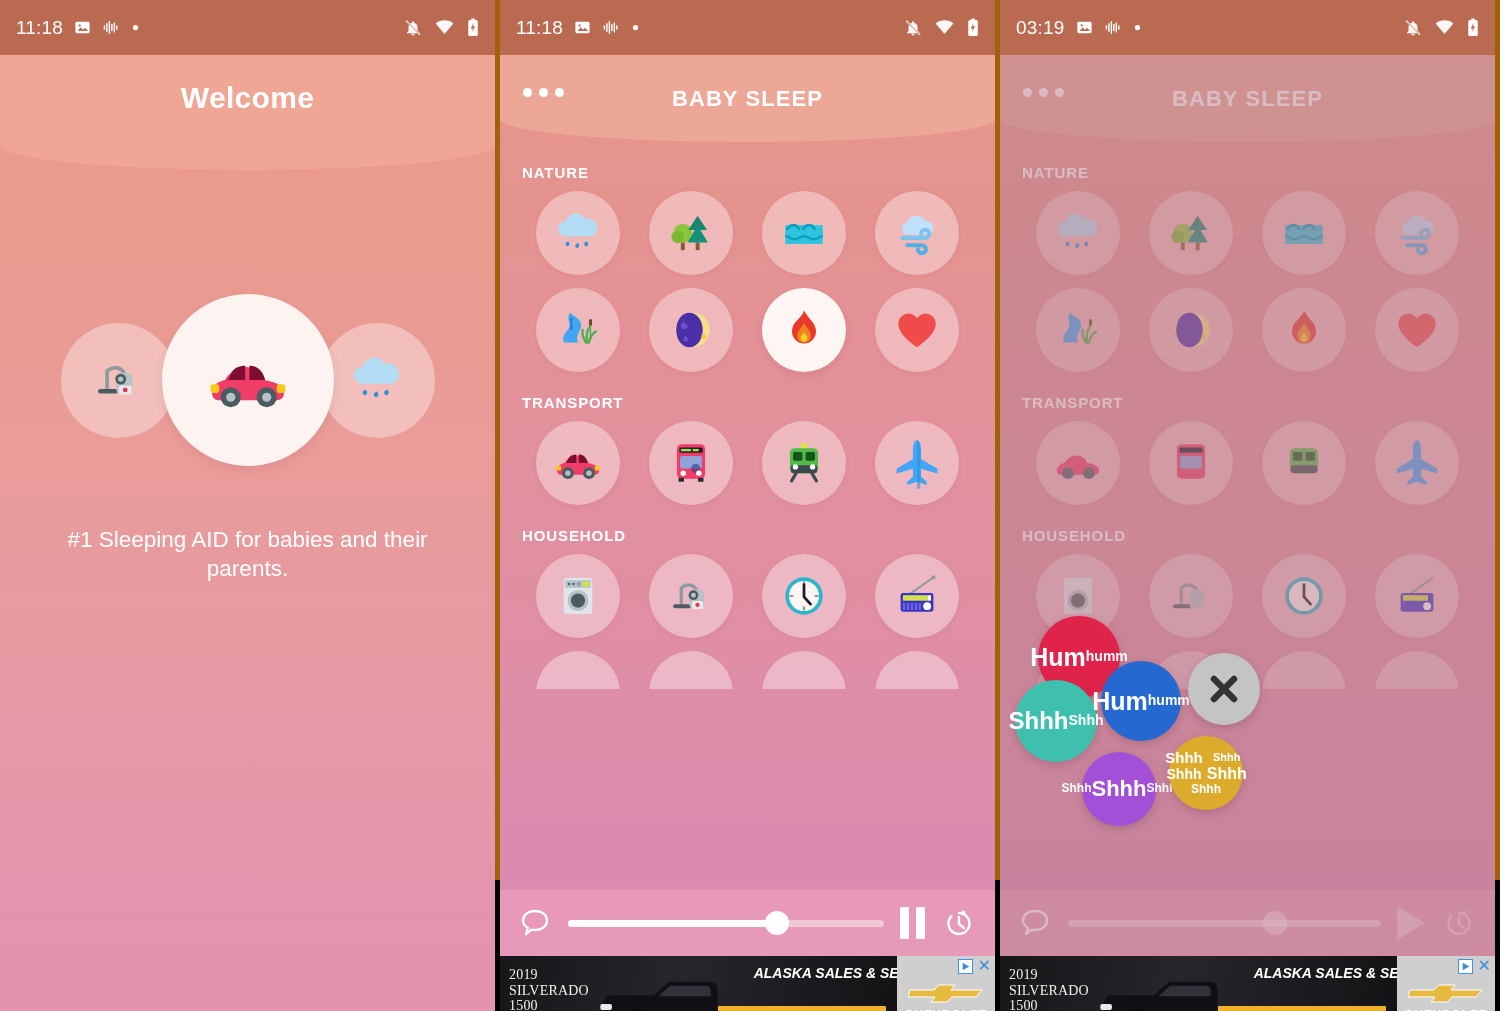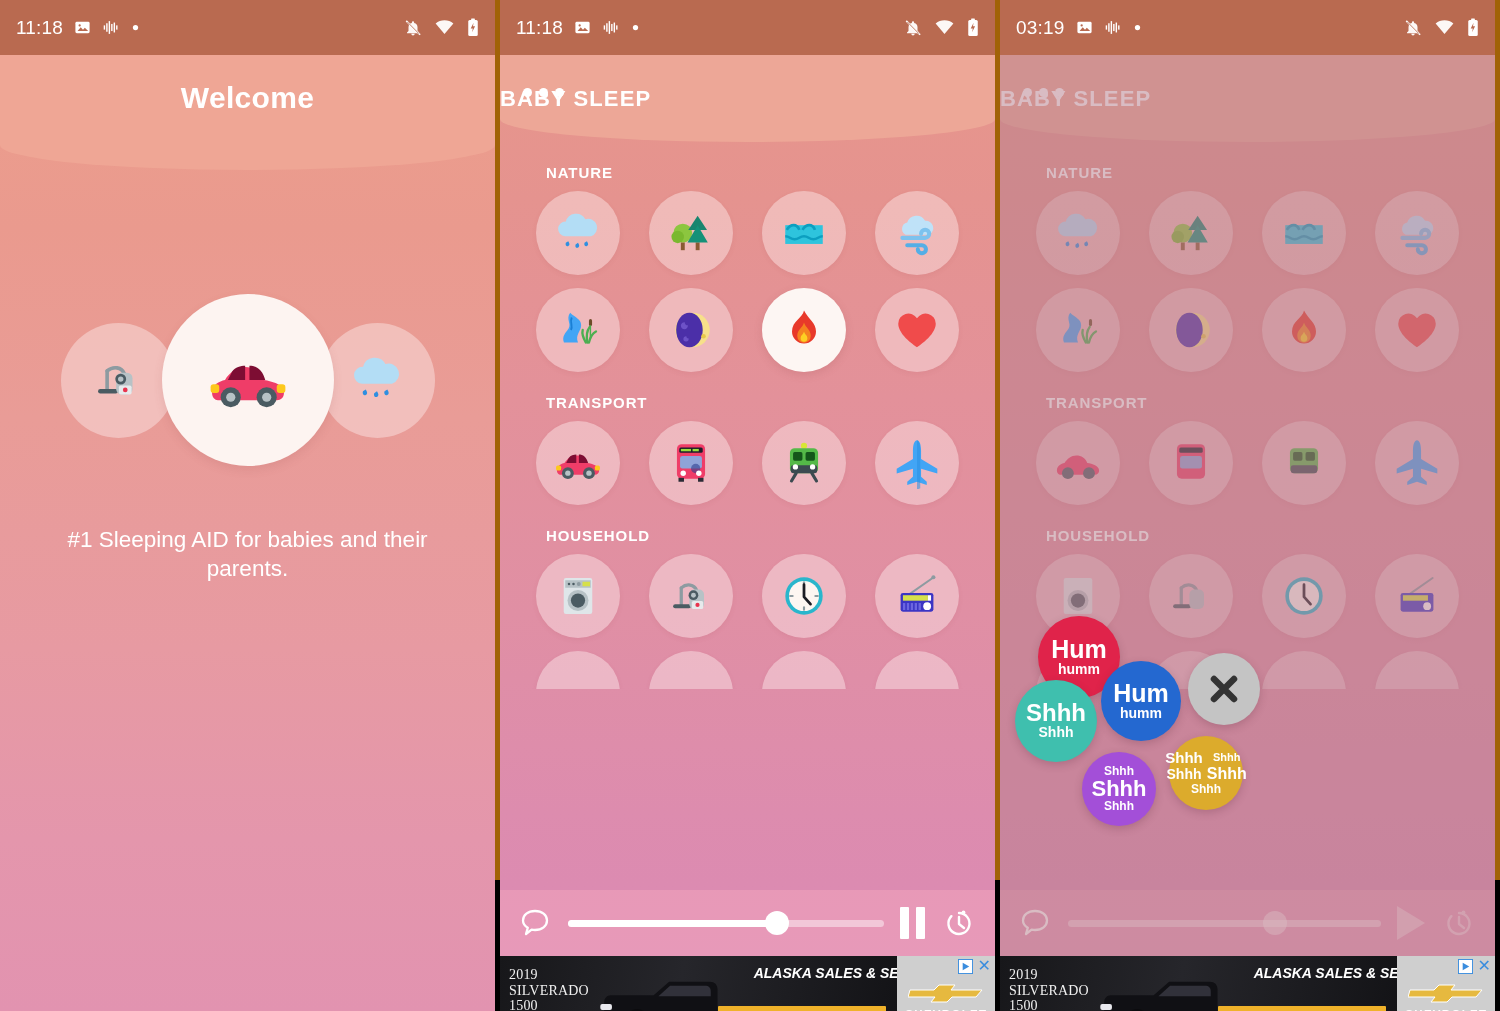--- a/index.html
+++ b/index.html
@@ -72,24 +72,24 @@
     background: linear-gradient(180deg,#e7968c 0%,#e5938f 16%,#e3919a 38%,#e08fa4 62%,#dd8cae 84%,#db8ab4 100%);
     overflow: hidden; }
   .snd-header {
     position: relative; height: 87px; width: 100%;
     background: #eda797;
     border-bottom-left-radius: 52% 24px; border-bottom-right-radius: 52% 24px;
     display: flex; align-items: center; z-index: 5;
   }
   .snd-dots { position: absolute; left: 23px; top: 33px; display: flex; gap: 7px; }
   .snd-dots i { display: block; width: 9px; height: 9px; border-radius: 50%; background: #fff; }
-  .snd-title { width: 100%; color: #fff; font-size: 22px; font-weight: bold; letter-spacing: 1.1px; }
+  .snd-title { width: 100%; text-align: center; color: #fff; font-size: 22px; font-weight: bold; letter-spacing: 1.1px; }
 
   .section { padding: 0 22px; margin-top: 22px; }
-  .section-label { color: #fff; font-size: 15px; font-weight: bold; letter-spacing: .9px; margin-bottom: 10px; margin-left: 24px; }
+  .section-label { color: #fff; font-size: 15px; font-weight: bold; letter-spacing: .9px; margin-bottom: 10px; }
   .grid { display: grid; grid-template-columns: repeat(4,1fr); row-gap: 13px; justify-items: center; }
   .tile { width: 84px; height: 84px; border-radius: 50%; background: rgba(255,240,240,.42);
     display: flex; align-items: center; justify-content: center; cursor: pointer; box-shadow: 0 2px 5px rgba(150,70,70,.08); }
   .tile.active { background: #fdf6f3; box-shadow: 0 3px 9px rgba(150,70,70,.18); }
   .tile svg { display: block; }
   .row-cut { overflow: hidden; height: 38px; margin-top: 13px; }
 
   
   .playerbar { position: absolute; left: 0; bottom: 0; width: 100%; height: 66px;
     background: rgba(246,170,190,.45);
@@ -117,21 +117,21 @@
   .ad-brand { width: 98px; background: #cfcfcf; display: flex; flex-direction: column;
     align-items: center; justify-content: center; gap: 4px; }
   .ad-brand-name { color: #fff; font-size: 11.5px; font-weight: bold; letter-spacing: 1.3px; }
   .ad-badges { position: absolute; right: 4px; top: 2px; display: flex; align-items: center; gap: 5px; z-index: 3; }
   .ad-x { color: #3a8dde; font-size: 16px; line-height: 16px; cursor: pointer; font-weight: 300; }
 
   
   .dim-overlay { position: absolute; left: 0; top: 55px; width: 100%; height: 901px;
     background: rgba(183,126,140,.52); z-index: 20; pointer-events: none; }
   .bubbles { position: absolute; left: 0; top: 55px; width: 100%; height: 901px; z-index: 30; }
-  .bub { position: absolute; border-radius: 50%; display: flex; flex-direction: column;
+  .bub { position: absolute; border-radius: 50%; display: flex; 
     align-items: center; justify-content: center; color: #fff; cursor: pointer;
     box-shadow: 0 3px 9px rgba(80,30,50,.22); }
   .bub .big { font-weight: bold; line-height: 1.0; }
   .bub .sm  { font-weight: bold; line-height: 1.1; }
   .bub-close { position: absolute; border-radius: 50%; background: #c4c4c4;
     display: flex; align-items: center; justify-content: center; cursor: pointer;
     box-shadow: 0 3px 9px rgba(80,30,50,.22); }
   .bub-gold-grid { display: grid; grid-template-columns: auto auto; gap: 0 4px;
     justify-items: center; align-items: center; line-height: 1.05; }
   .bub-gold-grid .g1 { font-size: 15px; font-weight: bold; }

